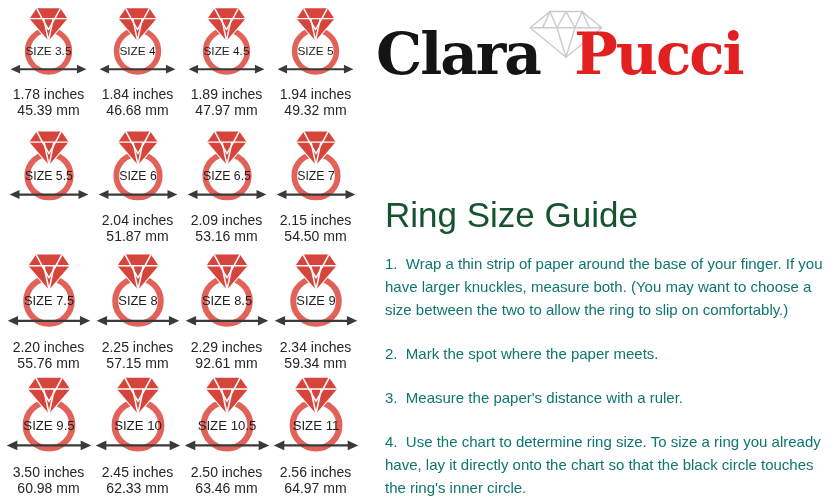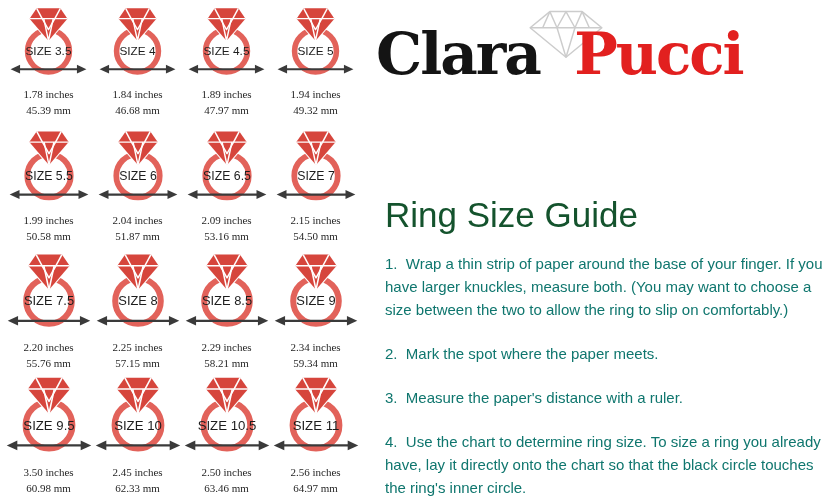--- a/index.html
+++ b/index.html
@@ -32,23 +32,22 @@
   .gem-line { fill:none; stroke:#ffffff; stroke-width:1.8; stroke-linejoin:round; }
   .arrow line    { stroke:#3a3a3a; stroke-width:2.6; }
   .arrow polygon { fill:#3a3a3a; }
   .size-label {
     font-family:"Liberation Sans", sans-serif;
     font-size:15px; fill:#1d1d1d;
   }
 
   .meas { margin-top:5px; text-align:center; }
   .meas-line {
-    font-size:11px; line-height:16px; color:#262626;
+    font-size:14px; line-height:16px; color:#262626;
     white-space:nowrap;
-    font-family:Liberation Serif, serif;
   }
 
   
   .logo { position:absolute; left:376px; top:6px; width:458px; height:100px; }
   .logo-diamond { position:absolute; left:140px; top:2px; width:100px; height:52px; }
   .logo-diamond * { fill:none; stroke:#cccccc; stroke-width:1.6; stroke-linejoin:round; }
   .logo-text {
     position:relative; margin-top:14px; white-space:nowrap;
     font-family:"DejaVu Serif", serif; font-weight:bold;
     font-size:58px; letter-spacing:-2px;
@@ -181,24 +180,20 @@
           <polyline class="gem-line" points="42,16 50,30 58,16"></polyline>
           <polyline class="gem-line" points="44,16 50,44 56,16"></polyline>
         </g>
         <g class="arrow">
           <line x1="11" y1="80" x2="89" y2="80"></line>
           <polygon points="2,80 14,74.5 14,85.5"></polygon>
           <polygon points="98,80 86,74.5 86,85.5"></polygon>
         </g>
         <text class="size-label" x="50" y="62" text-anchor="middle">SIZE 5.5</text>
       </svg>
-      <div class="meas">
-        <div class="meas-line">1.99 inches</div>
-        <div class="meas-line">50.58 mm</div>
-      </div>
     </div>
 
     <div class="cell">
       <svg class="ring-icon" viewBox="0 0 100 95" aria-hidden="true">
         <circle class="band" cx="50" cy="57" r="26.5"></circle>
         <g>
           <polygon class="gem-body" points="35,3 65,3 74,16 50,44 26,16"></polygon>
           <polyline class="gem-line" points="26,16 74,16"></polyline>
           <polyline class="gem-line" points="35,3 42,16"></polyline>
           <polyline class="gem-line" points="65,3 58,16"></polyline>
@@ -327,21 +322,21 @@
         </g>
         <g class="arrow">
           <line x1="11" y1="80" x2="89" y2="80"></line>
           <polygon points="2,80 14,74.5 14,85.5"></polygon>
           <polygon points="98,80 86,74.5 86,85.5"></polygon>
         </g>
         <text class="size-label" x="50" y="62" text-anchor="middle">SIZE 8.5</text>
       </svg>
       <div class="meas">
         <div class="meas-line">2.29 inches</div>
-        <div class="meas-line">58.21 mm</div>
+        <div class="meas-line">92.61 mm</div>
       </div>
     </div>
 
     <div class="cell">
       <svg class="ring-icon" viewBox="0 0 100 95" aria-hidden="true">
         <circle class="band" cx="50" cy="57" r="26.5"></circle>
         <g>
           <polygon class="gem-body" points="35,3 65,3 74,16 50,44 26,16"></polygon>
           <polyline class="gem-line" points="26,16 74,16"></polyline>
           <polyline class="gem-line" points="35,3 42,16"></polyline>

